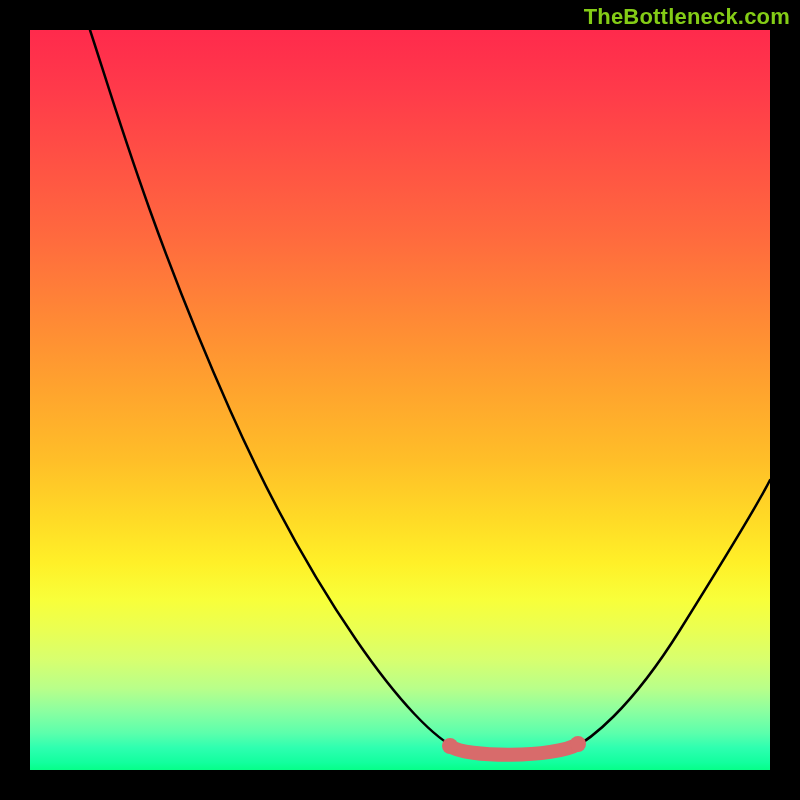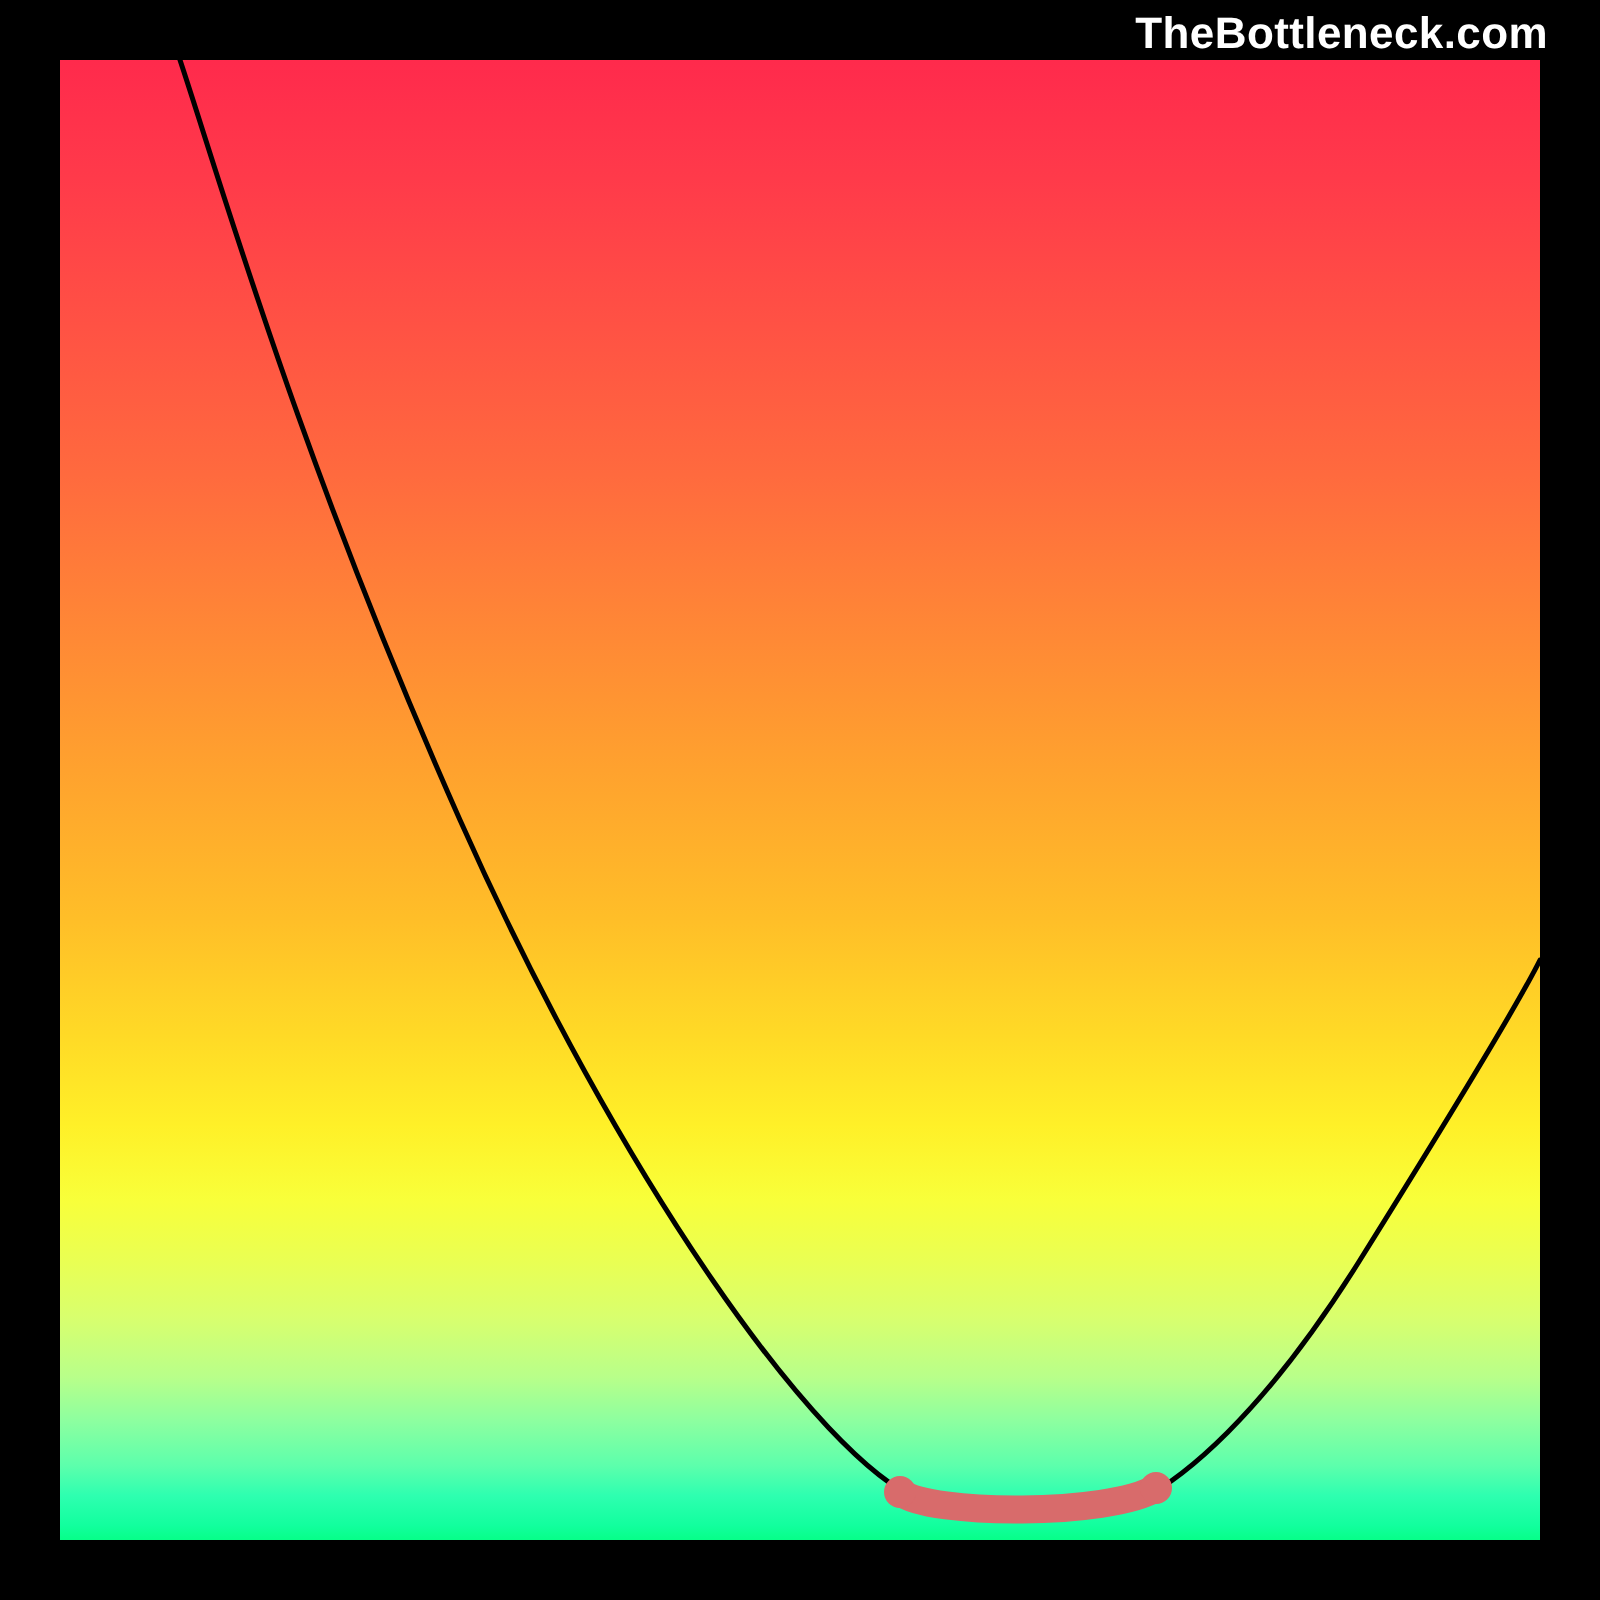--- a/index.html
+++ b/index.html
@@ -6,25 +6,25 @@
   html, body { width: 800px; height: 800px; overflow: hidden; background: #000; }
   .frame {
     position: relative;
     width: 800px;
     height: 800px;
     background: #000;
   }
   .watermark {
     position: absolute;
     top: 4px;
-    right: 26px;
+    right: 10px;
     font-family: Arial, Helvetica, sans-serif;
     font-size: 22px;
     font-weight: 600;
-    color: #ffffff;
+    color: #84cc16;
     letter-spacing: 0.2px;
     z-index: 10;
   }
   .plot {
     position: absolute;
     left: 30px;
     top: 30px;
     width: 740px;
     height: 740px;
   }

